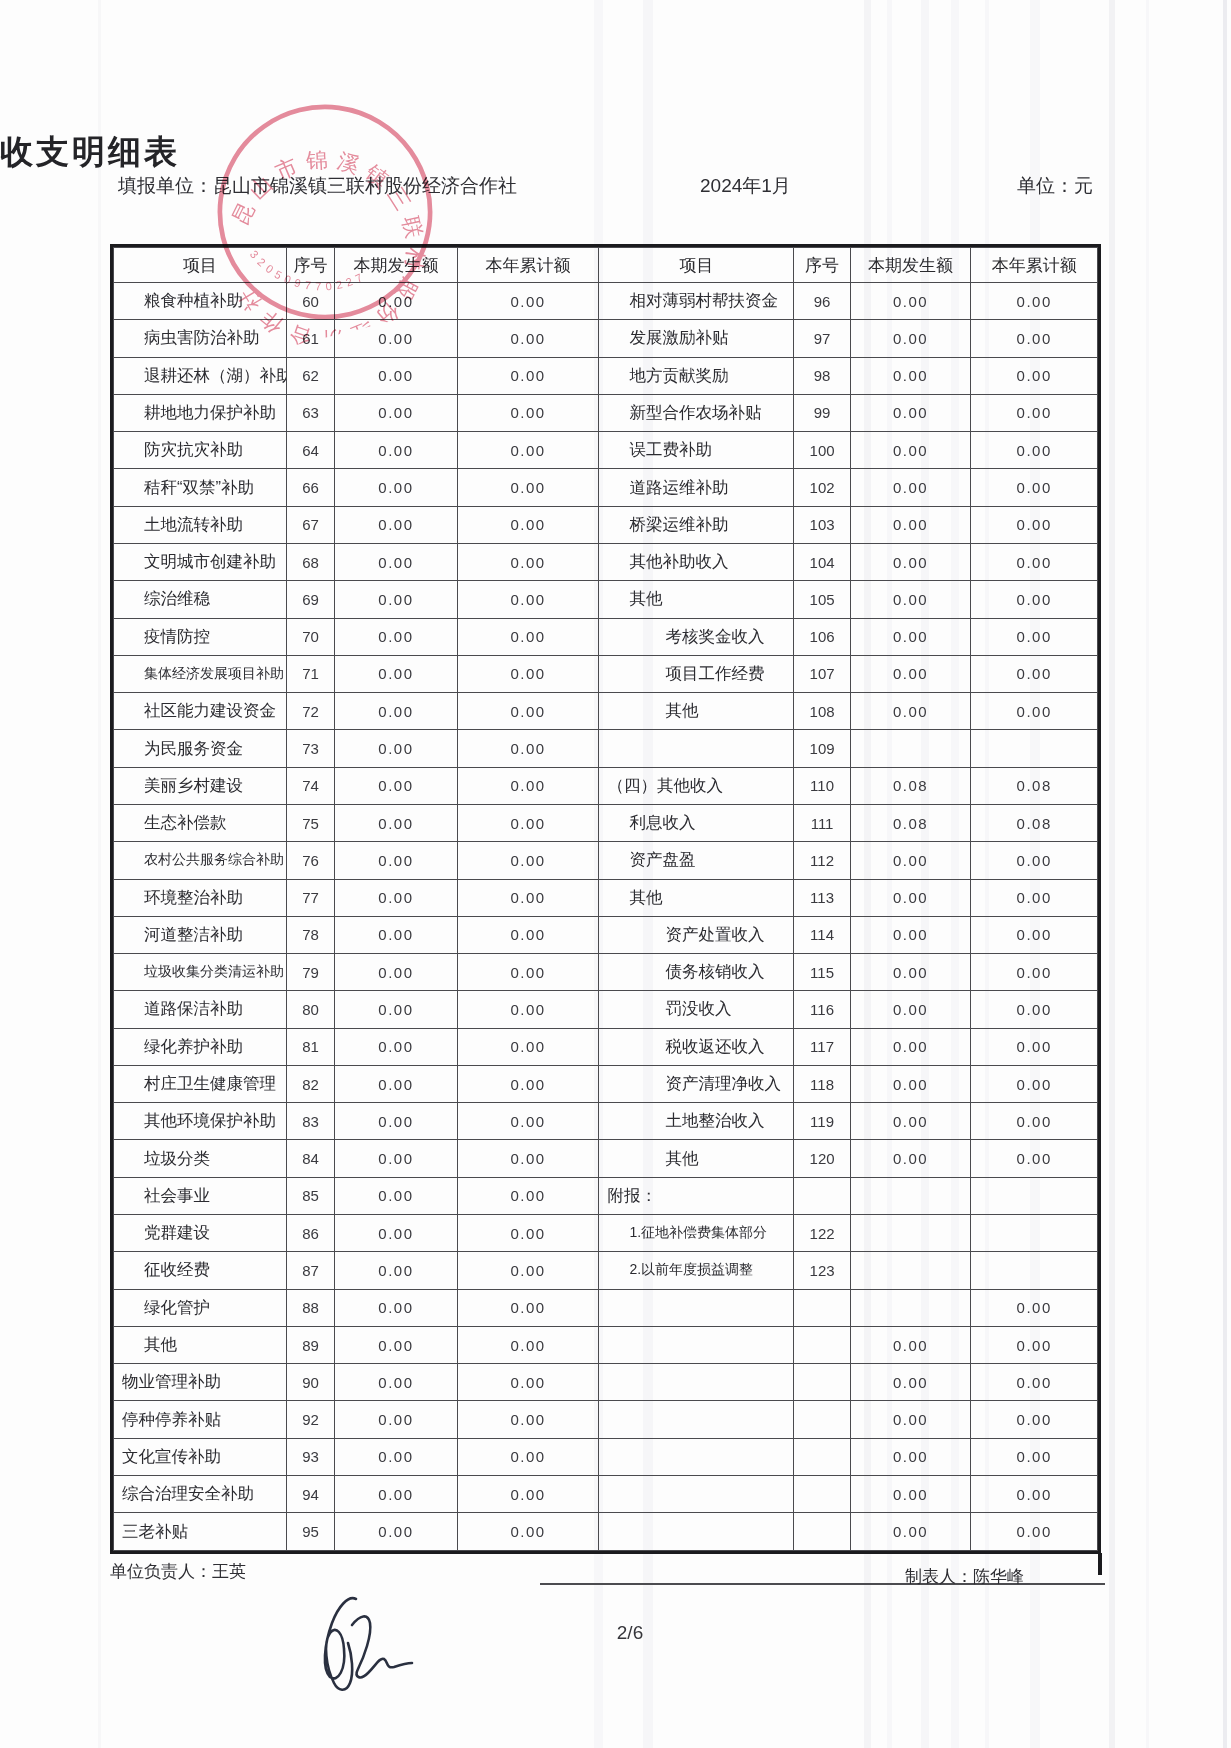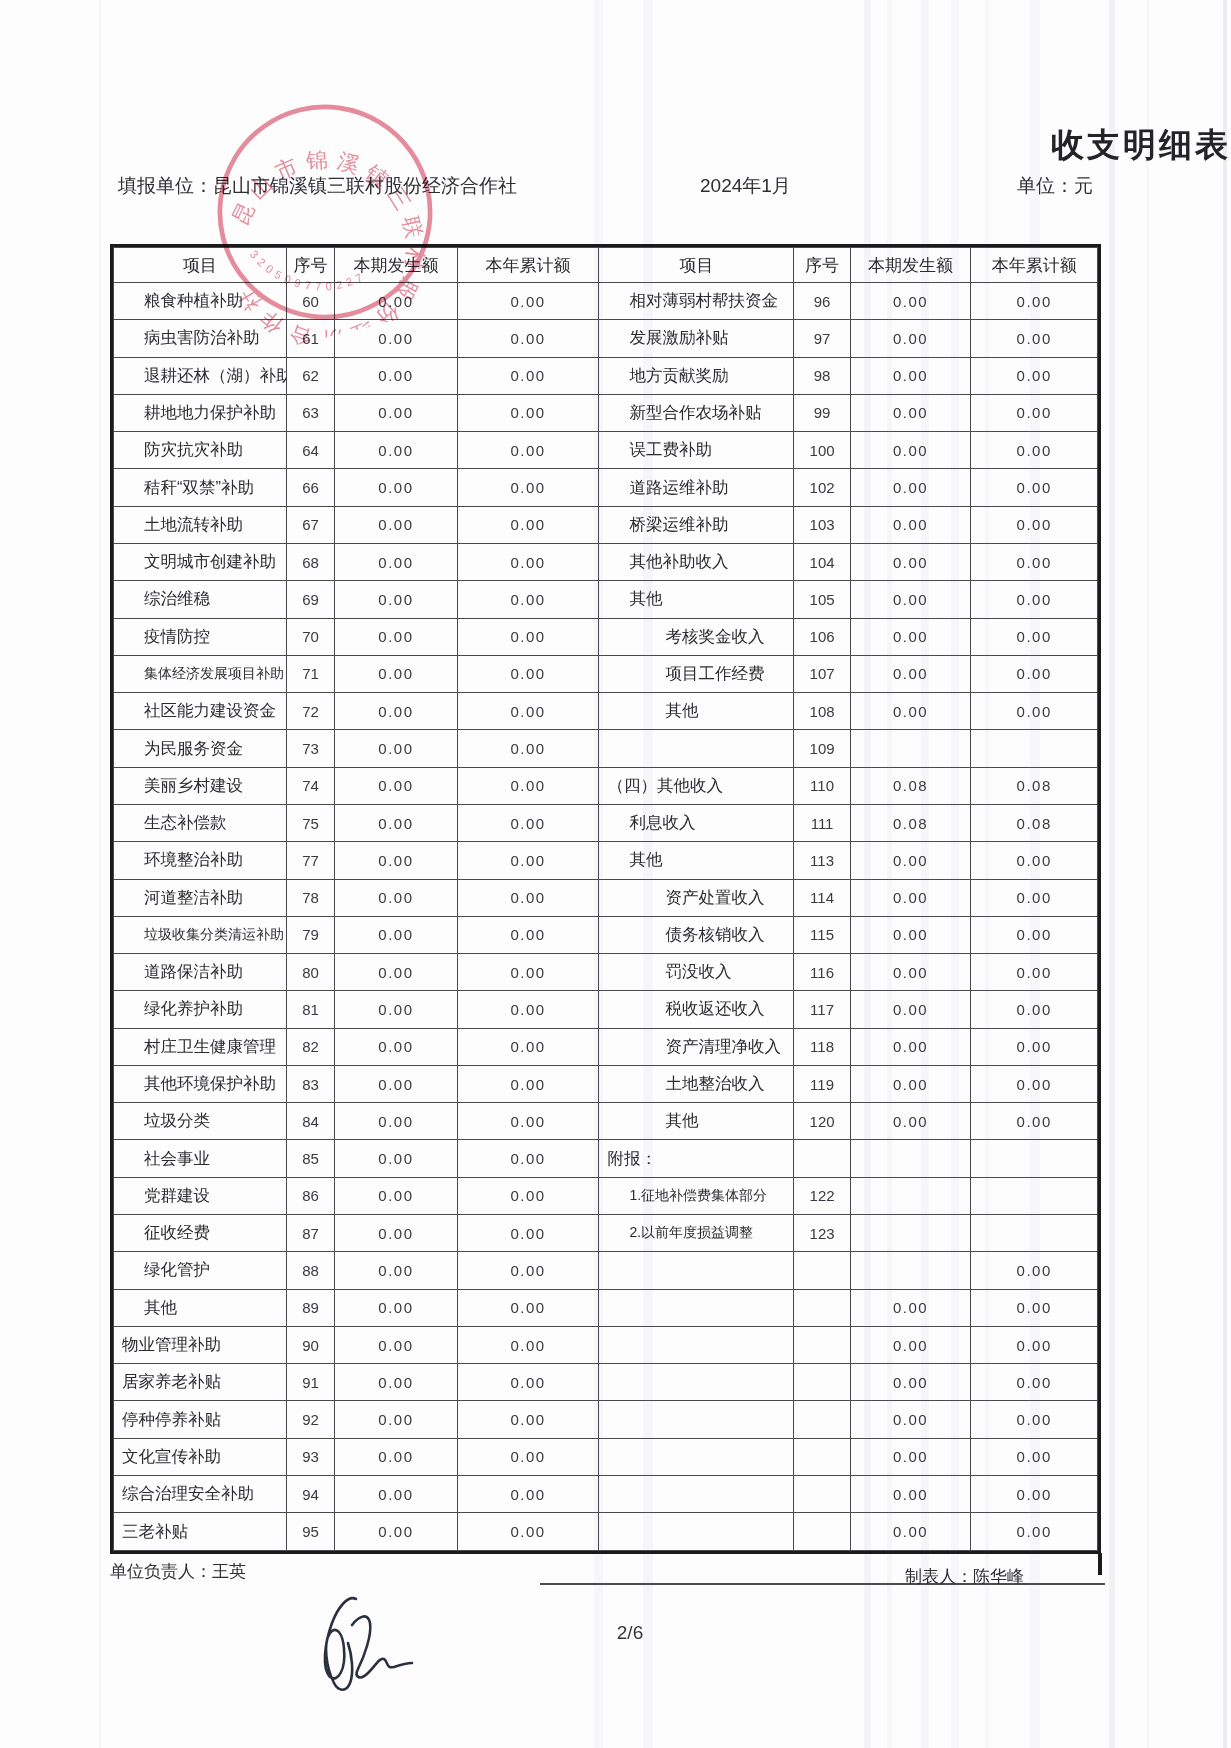--- a/index.html
+++ b/index.html
@@ -6,21 +6,21 @@
   body{
     width:1231px;height:1748px;position:relative;overflow:hidden;
     background:#fdfdfd;
     font-family:"Liberation Sans", sans-serif;
     color:#2b2b30;
   }
   
   .streak{position:absolute;top:0;bottom:0;pointer-events:none;}
   
   .title{
-    position:absolute;left:0;top:123px;width:1231px;text-align:right;
+    position:absolute;left:0;top:130px;width:1231px;text-align:left;
     font-size:33px;font-weight:600;letter-spacing:3px;color:#242428;
   }
   .meta{position:absolute;top:173px;font-size:19px;color:#2e2e33;}
   .meta-left{left:118px;}
   .meta-period{left:700px;}
   .meta-unit{right:138px;}
   
   .table-wrap{
     position:absolute;left:110px;top:244px;width:991px;height:1310px;
     border:3px solid #1b1b1e;box-sizing:border-box;background:transparent;
@@ -244,20 +244,30 @@
           <td class="cell-item ind1">生态补偿款</td>
           <td class="cell-serial">75</td>
           <td class="cell-amt">0.00</td>
           <td class="cell-amt">0.00</td>
           <td class="cell-item ind1">利息收入</td>
           <td class="cell-serial">111</td>
           <td class="cell-amt">0.08</td>
           <td class="cell-amt">0.08</td>
         </tr>
         <tr>
+          <td class="cell-item ind1 small">农村公共服务综合补助</td>
+          <td class="cell-serial">76</td>
+          <td class="cell-amt">0.00</td>
+          <td class="cell-amt">0.00</td>
+          <td class="cell-item ind1">资产盘盈</td>
+          <td class="cell-serial">112</td>
+          <td class="cell-amt">0.00</td>
+          <td class="cell-amt">0.00</td>
+        </tr>
+        <tr>
           <td class="cell-item ind1">环境整治补助</td>
           <td class="cell-serial">77</td>
           <td class="cell-amt">0.00</td>
           <td class="cell-amt">0.00</td>
           <td class="cell-item ind1">其他</td>
           <td class="cell-serial">113</td>
           <td class="cell-amt">0.00</td>
           <td class="cell-amt">0.00</td>
         </tr>
         <tr>
@@ -376,30 +386,20 @@
           <td class="cell-amt">0.00</td>
           <td class="cell-amt">0.00</td>
           <td class="cell-item ind1"></td>
           <td class="cell-serial"></td>
           <td class="cell-amt">0.00</td>
           <td class="cell-amt">0.00</td>
         </tr>
         <tr>
           <td class="cell-item ind0">物业管理补助</td>
           <td class="cell-serial">90</td>
-          <td class="cell-amt">0.00</td>
-          <td class="cell-amt">0.00</td>
-          <td class="cell-item ind1"></td>
-          <td class="cell-serial"></td>
-          <td class="cell-amt">0.00</td>
-          <td class="cell-amt">0.00</td>
-        </tr>
-        <tr>
-          <td class="cell-item ind0">居家养老补贴</td>
-          <td class="cell-serial">91</td>
           <td class="cell-amt">0.00</td>
           <td class="cell-amt">0.00</td>
           <td class="cell-item ind1"></td>
           <td class="cell-serial"></td>
           <td class="cell-amt">0.00</td>
           <td class="cell-amt">0.00</td>
         </tr>
         <tr>
           <td class="cell-item ind0">停种停养补贴</td>
           <td class="cell-serial">92</td>

